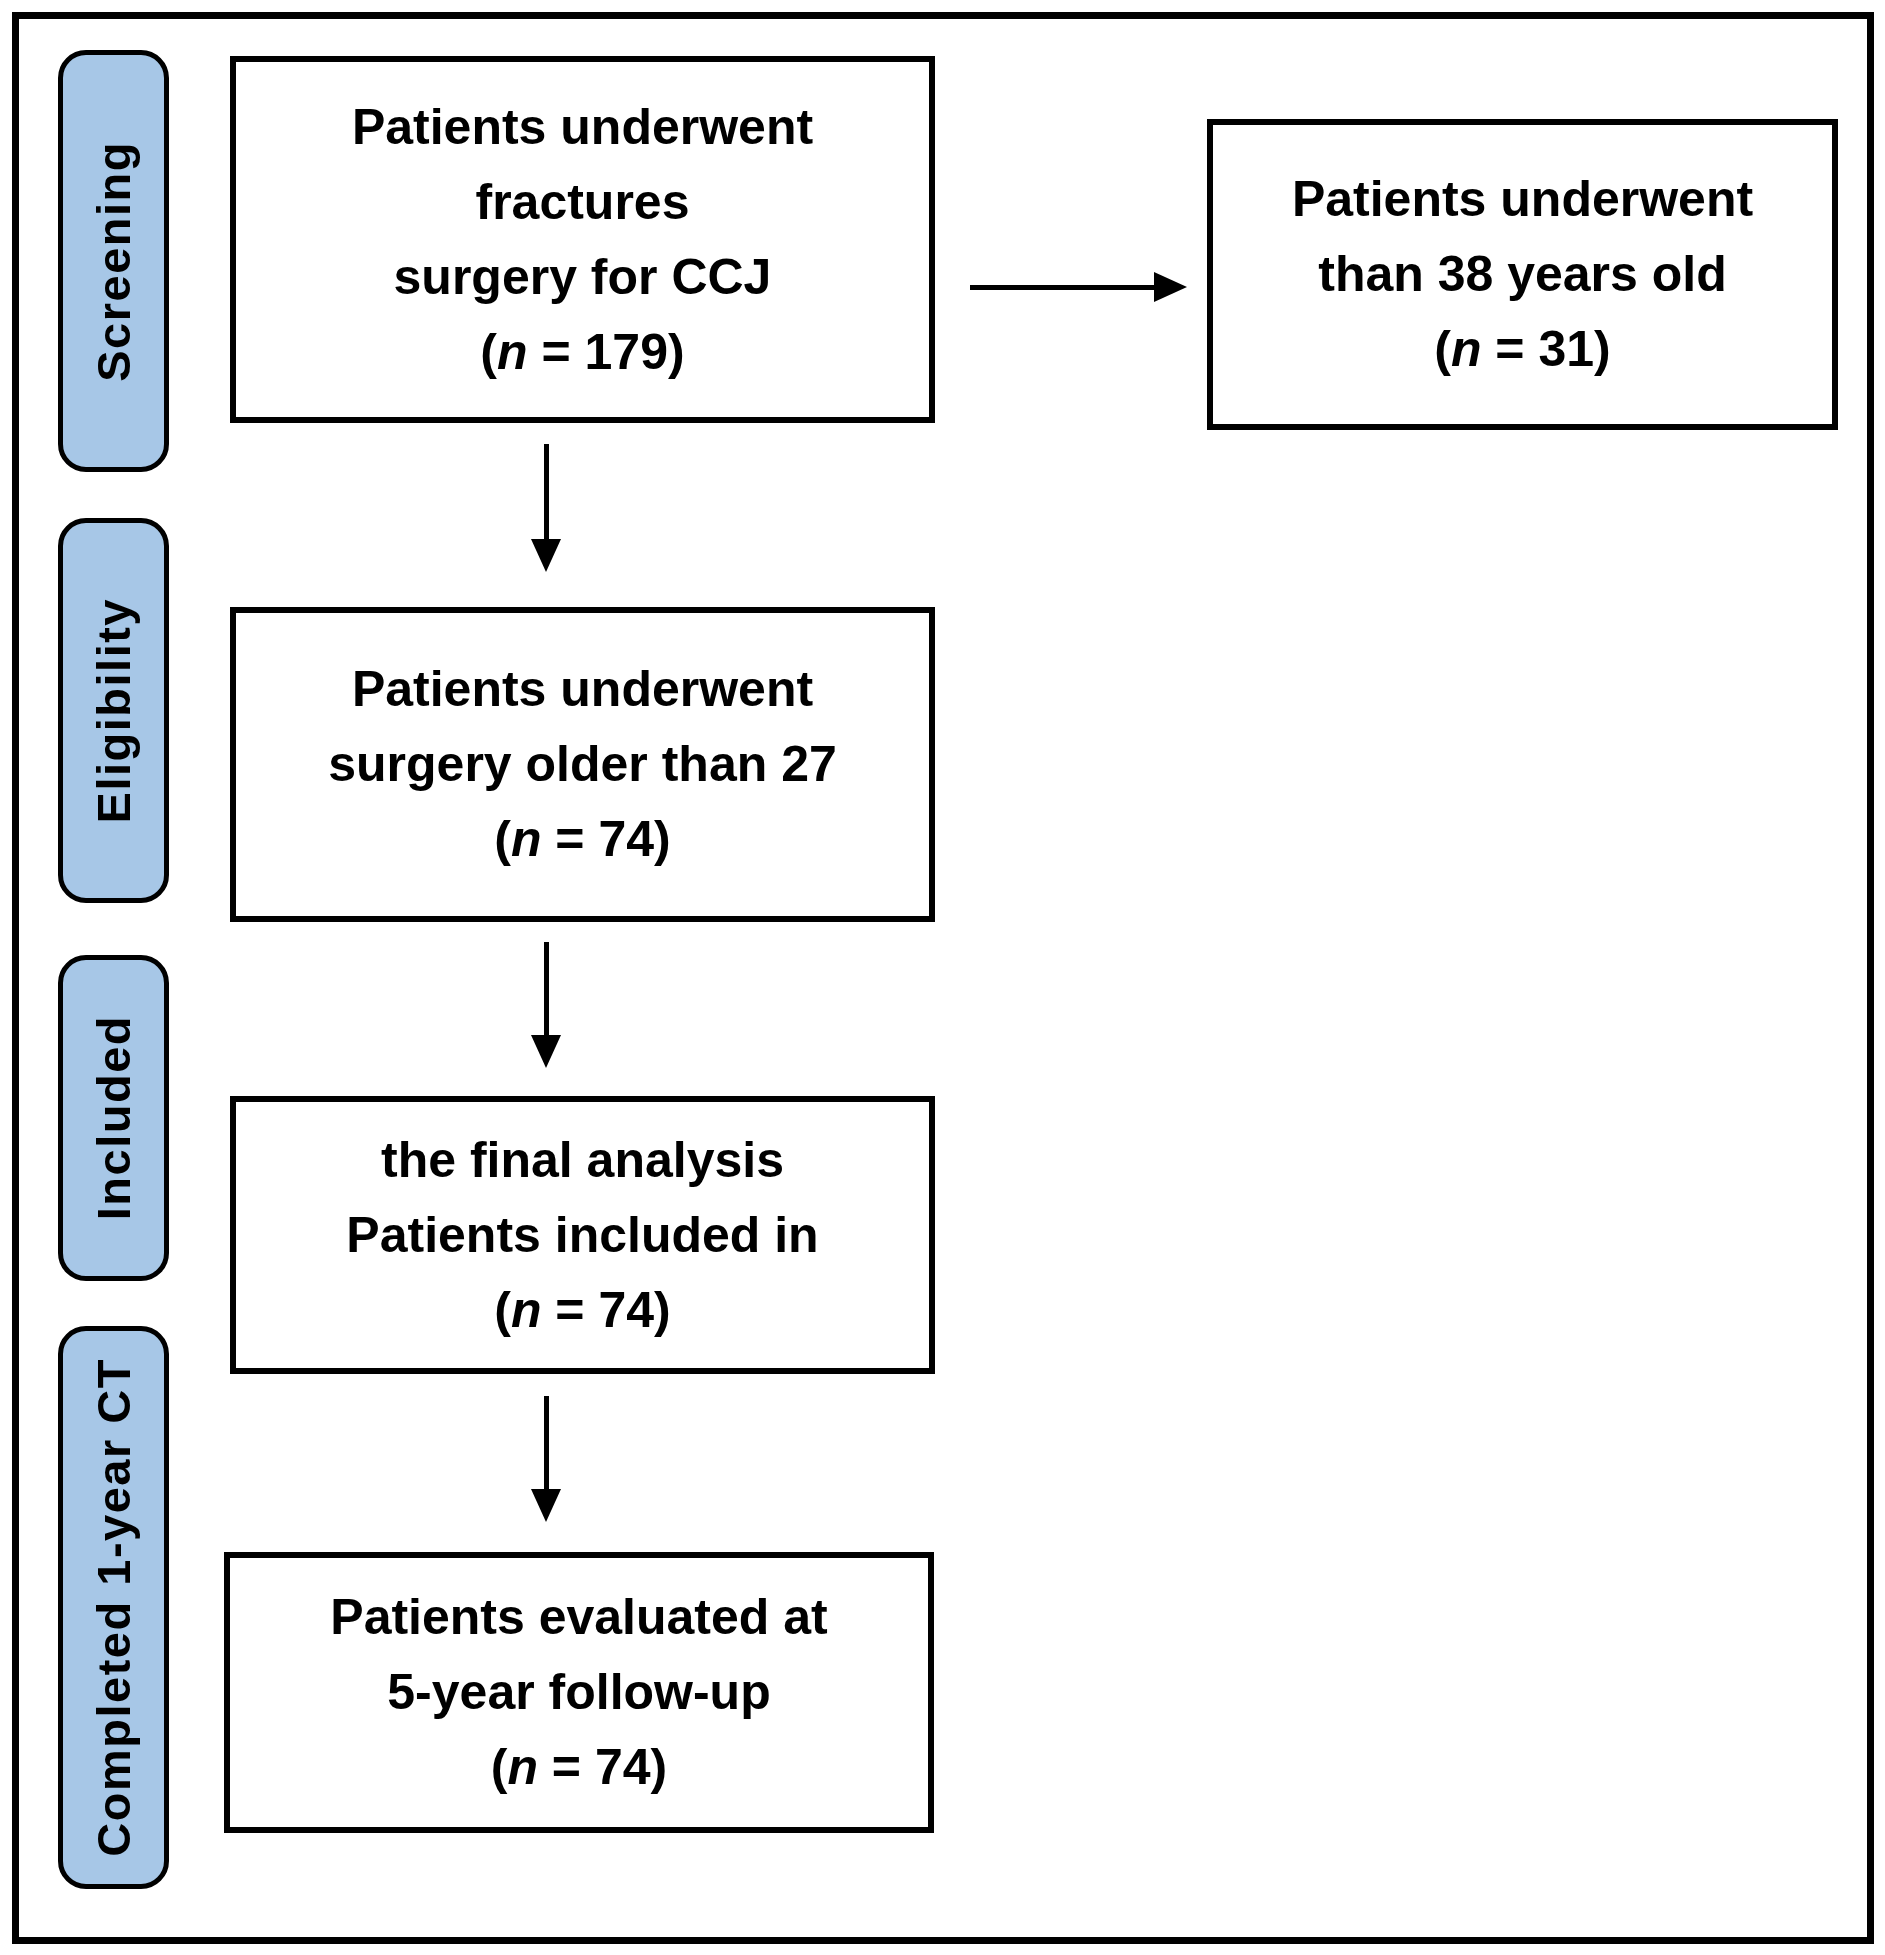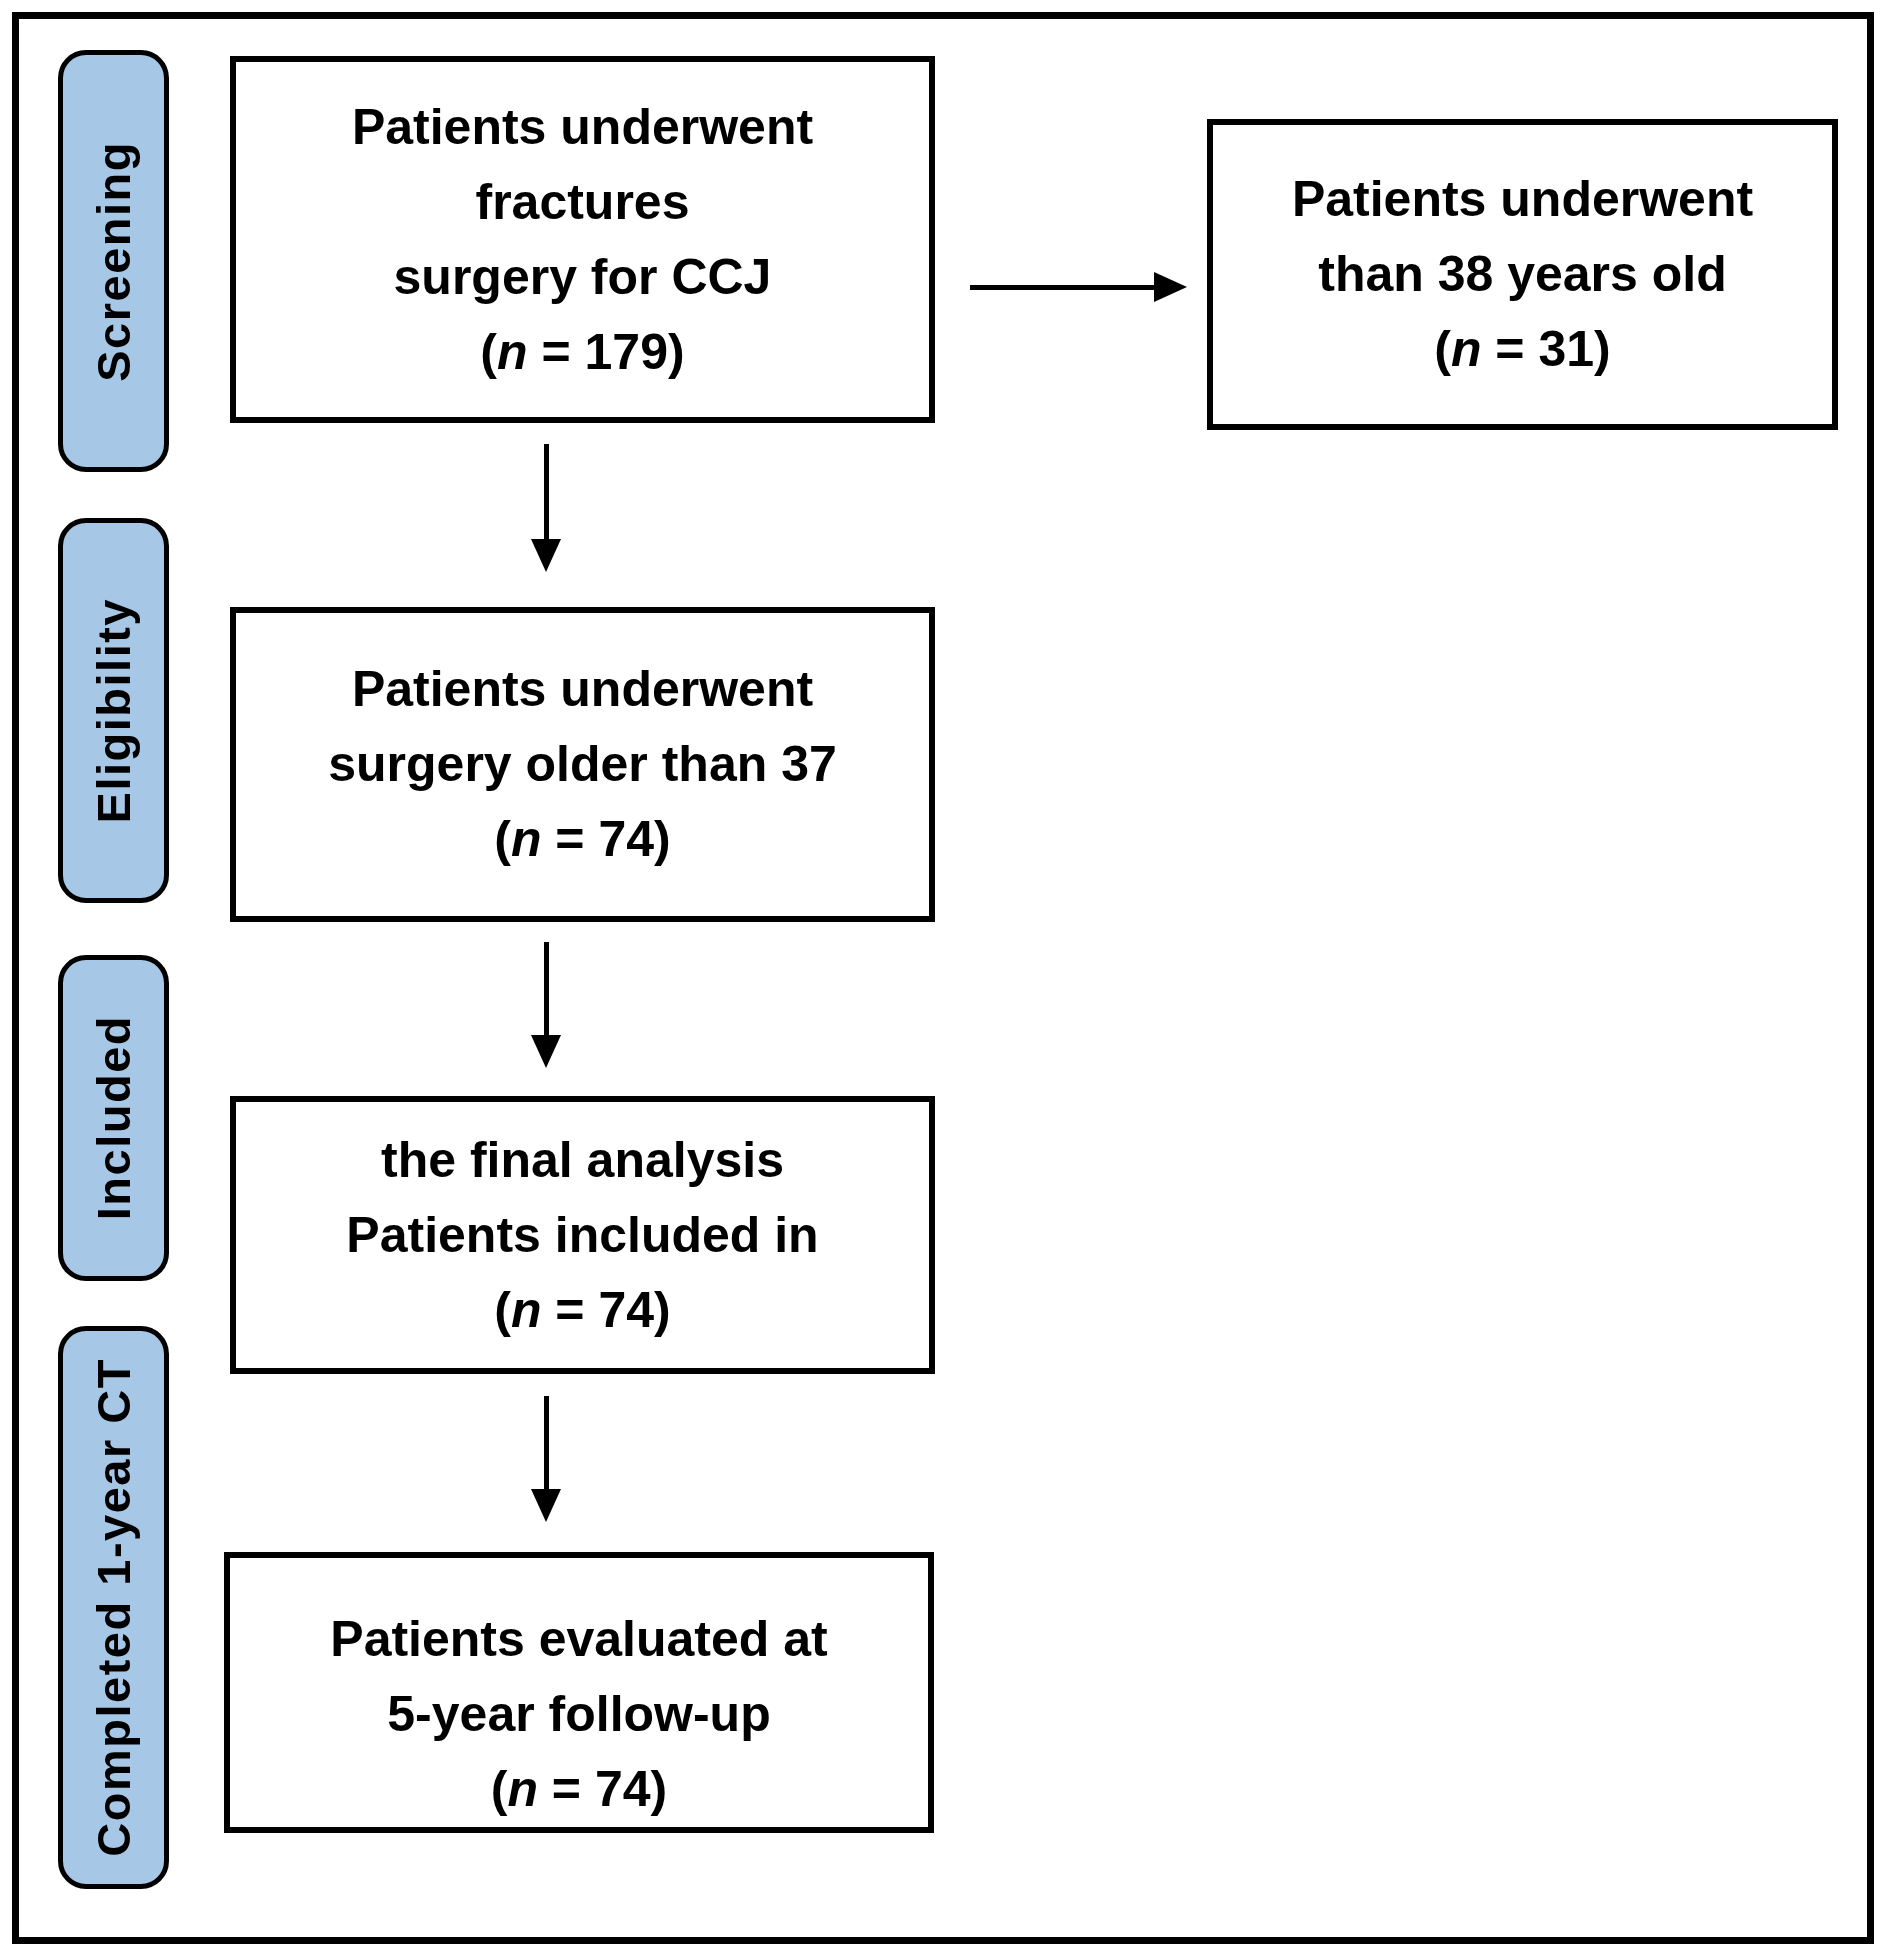--- a/index.html
+++ b/index.html
@@ -65,21 +65,21 @@
     font-size: 50px;
     font-weight: bold;
     line-height: 1.5;
     color: var(--text, #000);
     white-space: nowrap;
   }
   #box-screening { left: 230px;  top: 56px;   width: 705px; height: 367px; }
   #box-excluded  { left: 1207px; top: 119px;  width: 631px; height: 311px; }
   #box-eligible  { left: 230px;  top: 607px;  width: 705px; height: 315px; }
   #box-included  { left: 230px;  top: 1096px; width: 705px; height: 278px; }
-  #box-followup  { left: 224px;  top: 1552px; width: 710px; height: 281px; justify-content: flex-end; }
+  #box-followup  { left: 224px;  top: 1552px; width: 710px; height: 281px; }
   .n-var { font-style: italic; }
 
   
   .varrow, .harrow { position: absolute; }
   .varrow .shaft {
     position: absolute;
     left: 0; top: 0;
     width: 5.2px;
     background: #000;
   }
@@ -146,21 +146,21 @@
   </div>
 
   <div class="flow-box" id="box-excluded">
     <div>Patients underwent</div>
     <div>than 38 years old</div>
     <div><span>(</span><span class="n-var">n</span><span> = </span><span>31</span><span>)</span></div>
   </div>
 
   <div class="flow-box" id="box-eligible">
     <div>Patients underwent</div>
-    <div>surgery older than 37</div>
+    <div>surgery older than 27</div>
     <div><span>(</span><span class="n-var">n</span><span> = </span><span>74</span><span>)</span></div>
   </div>
 
   <div class="flow-box" id="box-included">
     <div>the final analysis</div>
     <div>Patients included in</div>
     <div><span>(</span><span class="n-var">n</span><span> = </span><span>74</span><span>)</span></div>
   </div>
 
   <div class="flow-box" id="box-followup">

